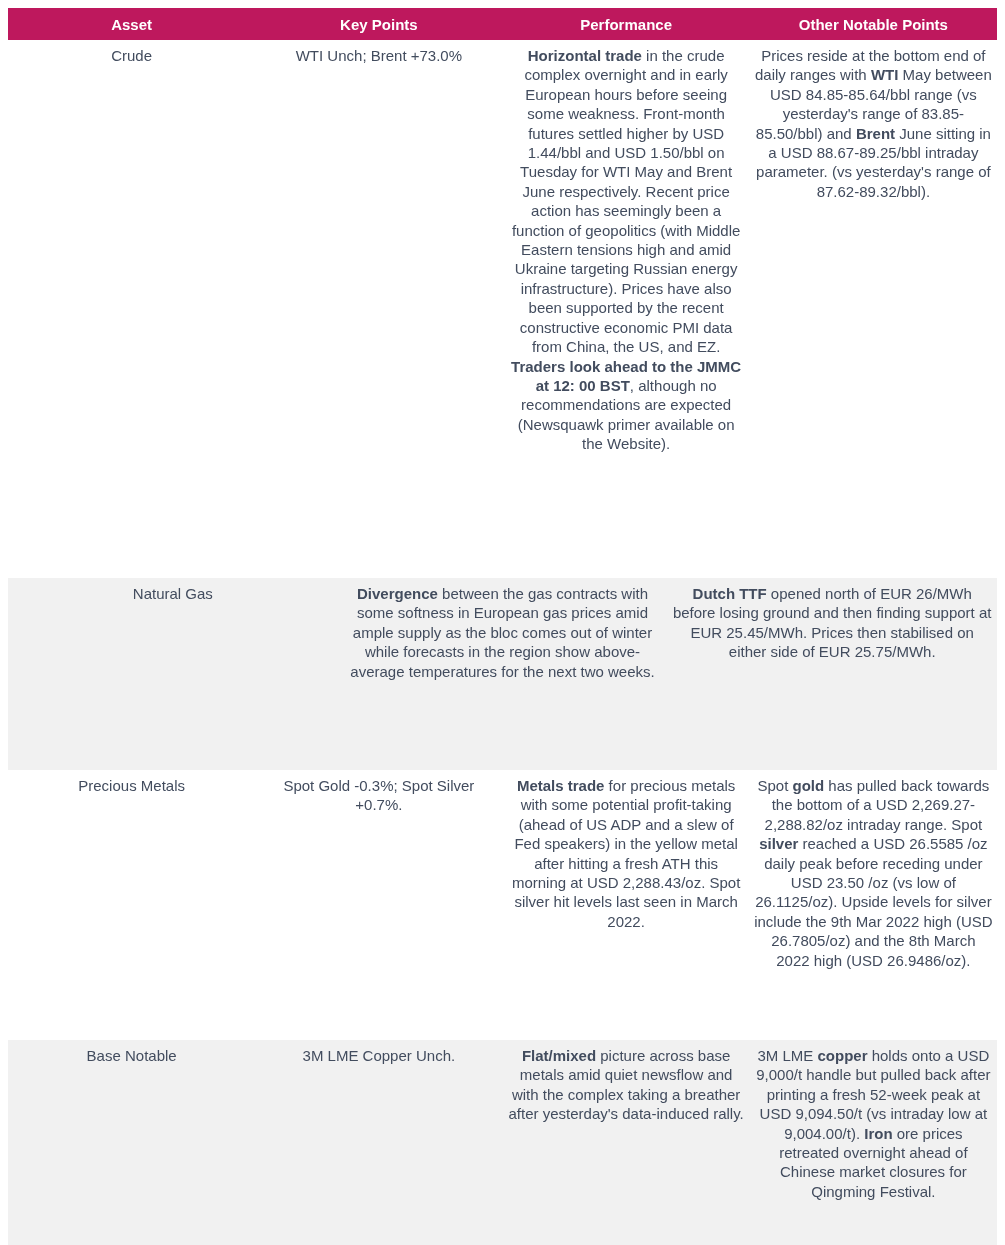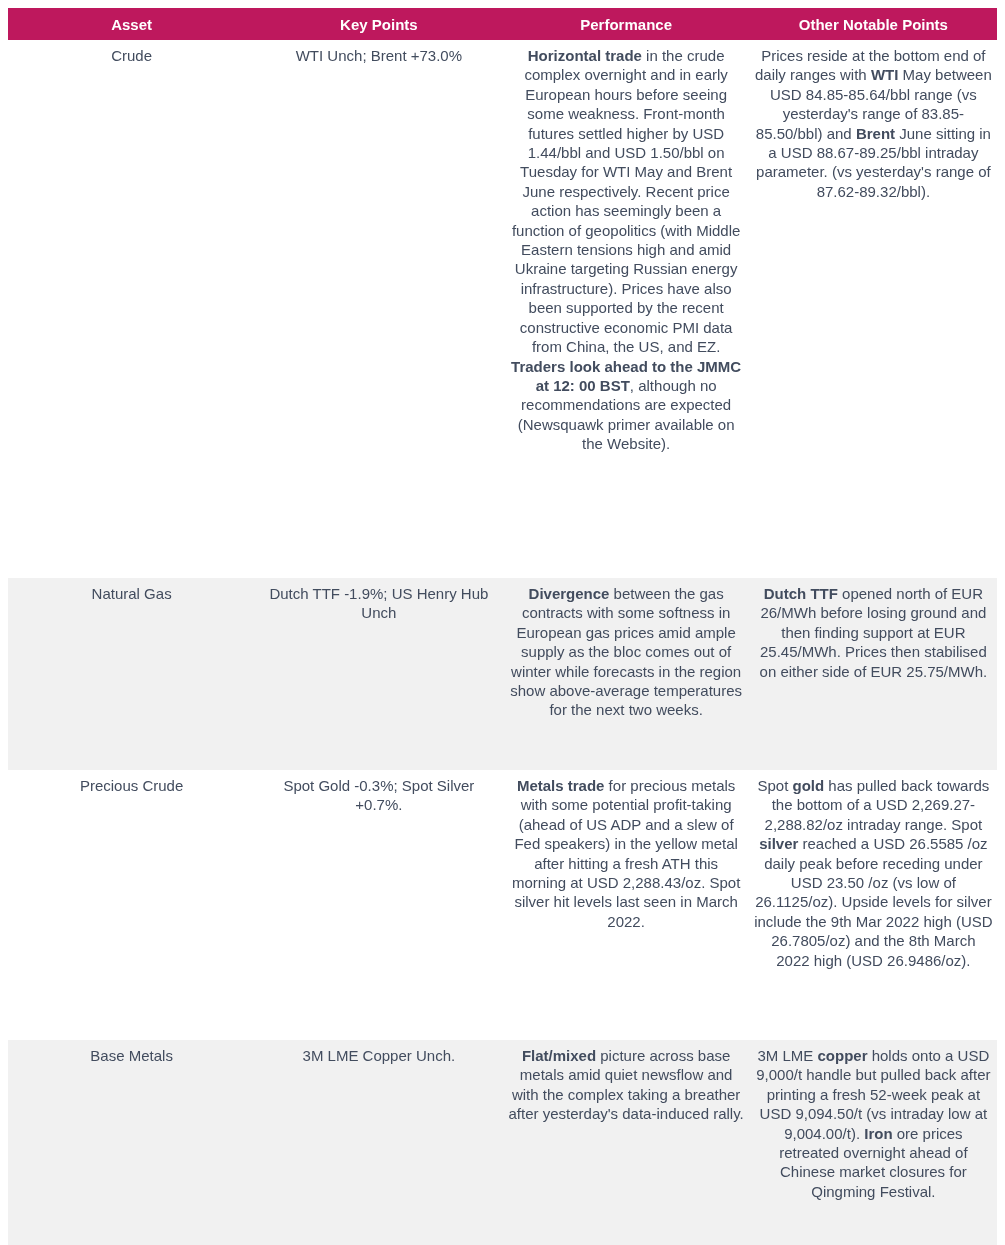--- a/index.html
+++ b/index.html
@@ -74,42 +74,41 @@
     <div class="cell">
         <div><b>Horizontal trade</b> in the crude complex overnight and in early European hours before seeing some weakness. Front-month futures settled higher by USD 1.44/bbl and USD 1.50/bbl on Tuesday for WTI May and Brent June respectively. Recent price action has seemingly been a function of geopolitics (with Middle Eastern tensions high and amid Ukraine targeting Russian energy infrastructure). Prices have also been supported by the recent constructive economic PMI data from China, the US, and EZ. <b>Traders look ahead to the JMMC at 12: 00 BST</b>, although no recommendations are expected (Newsquawk primer available on the Website).</div>
       </div>
     <div class="cell">
         <div>Prices reside at the bottom end of daily ranges with <b>WTI</b> May between USD 84.85-85.64/bbl range (vs yesterday's range of 83.85-85.50/bbl) and <b>Brent</b> June sitting in a USD 88.67-89.25/bbl intraday parameter. (vs yesterday's range of 87.62-89.32/bbl).</div>
       </div>
   </div>
 
   <div class="row alt row-ng">
     <div class="cell">Natural Gas</div>
-    <div class="cell">Dutch TTF -1.9%; US Henry Hub Unch</div>
     <div class="cell">
         <div><b>Divergence</b> between the gas contracts with some softness in European gas prices amid ample supply as the bloc comes out of winter while forecasts in the region show above-average temperatures for the next two weeks.</div>
       </div>
     <div class="cell">
         <div><b>Dutch TTF</b> opened north of EUR 26/MWh before losing ground and then finding support at EUR 25.45/MWh. Prices then stabilised on either side of EUR 25.75/MWh.</div>
       </div>
   </div>
 
   <div class="row row-pm">
-    <div class="cell">Precious Crude</div>
+    <div class="cell">Precious Metals</div>
     <div class="cell">Spot Gold -0.3%; Spot Silver +0.7%.</div>
     <div class="cell">
         <div><b>Metals trade</b> for precious metals with some potential profit-taking (ahead of US ADP and a slew of Fed speakers) in the yellow metal after hitting a fresh ATH this morning at USD 2,288.43/oz. Spot silver hit levels last seen in March 2022.</div>
       </div>
     <div class="cell">
         <div>Spot <b>gold</b> has pulled back towards the bottom of a USD 2,269.27-2,288.82/oz intraday range. Spot <b>silver</b> reached a USD 26.5585 /oz daily peak before receding under USD 23.50 /oz (vs low of 26.1125/oz). Upside levels for silver include the 9th Mar 2022 high (USD 26.7805/oz) and the 8th March 2022 high (USD 26.9486/oz).</div>
       </div>
   </div>
 
   <div class="row alt row-bm">
-    <div class="cell">Base Metals</div>
+    <div class="cell">Base Notable</div>
     <div class="cell">3M LME Copper Unch.</div>
     <div class="cell">
         <div><b>Flat/mixed</b> picture across base metals amid quiet newsflow and with the complex taking a breather after yesterday's data-induced rally.</div>
       </div>
     <div class="cell">
         <div>3M LME <b>copper</b> holds onto a USD 9,000/t handle but pulled back after printing a fresh 52-week peak at USD 9,094.50/t (vs intraday low at 9,004.00/t). <b>Iron</b> ore prices retreated overnight ahead of Chinese market closures for Qingming Festival.</div>
       </div>
   </div>
 
 </div>

